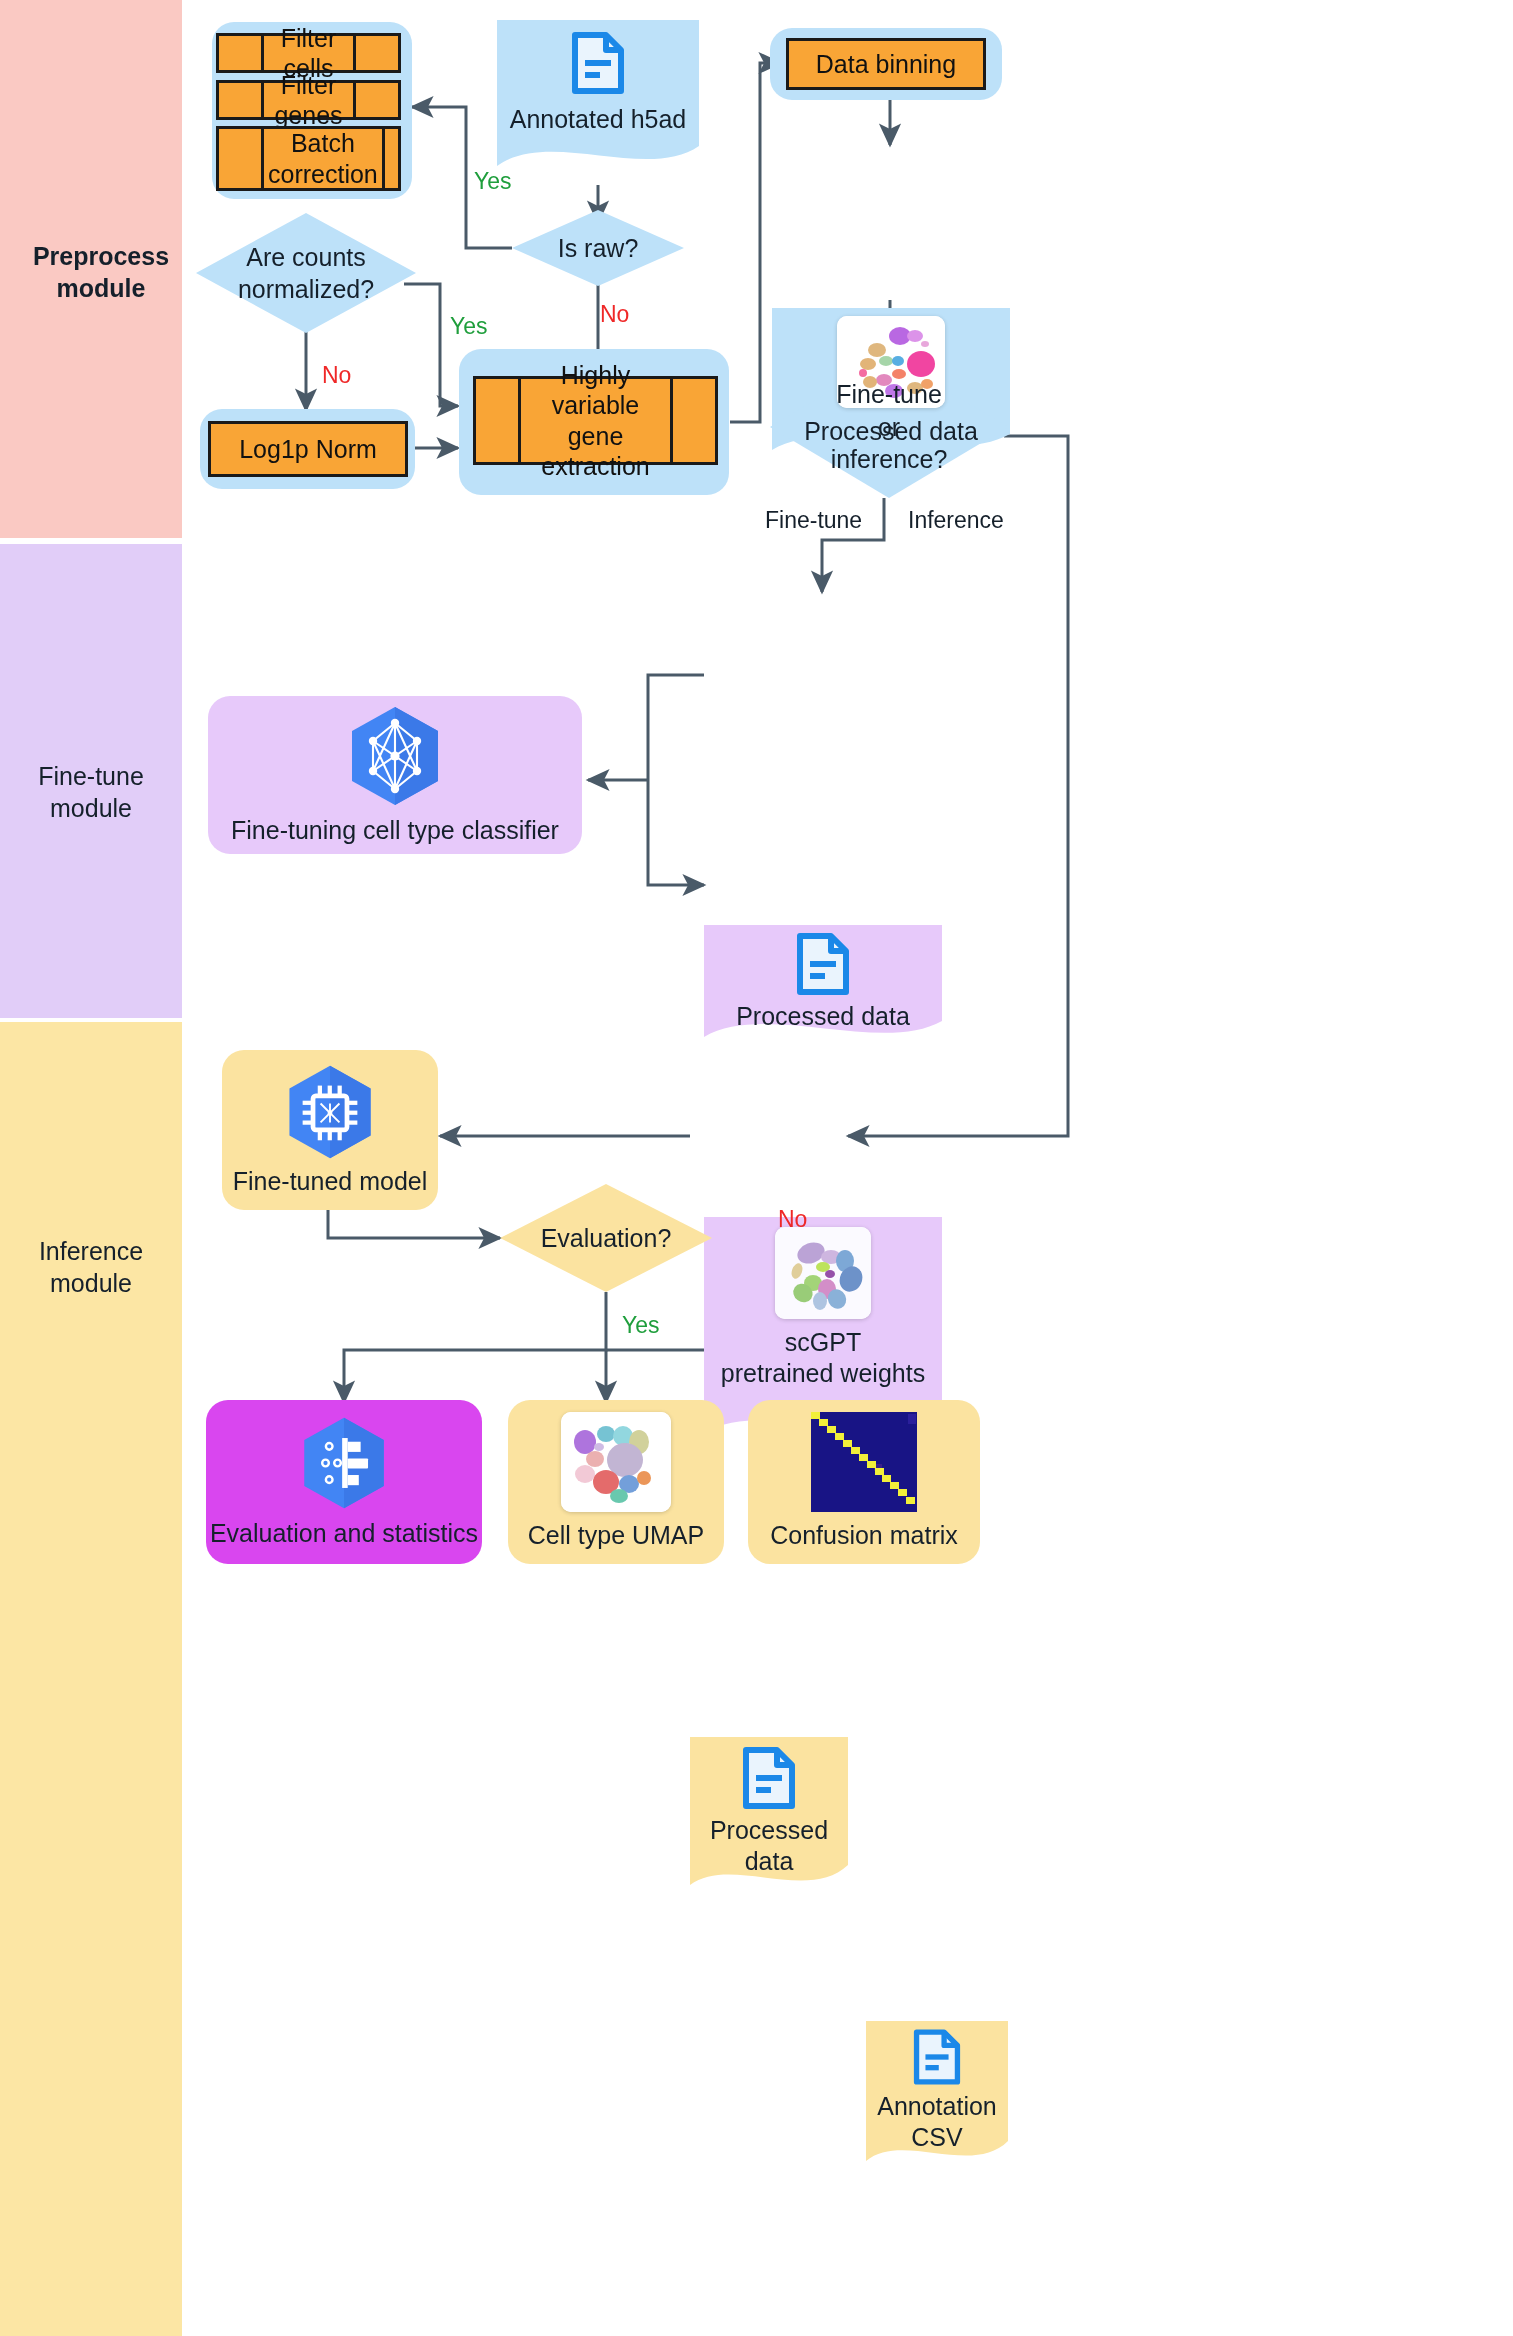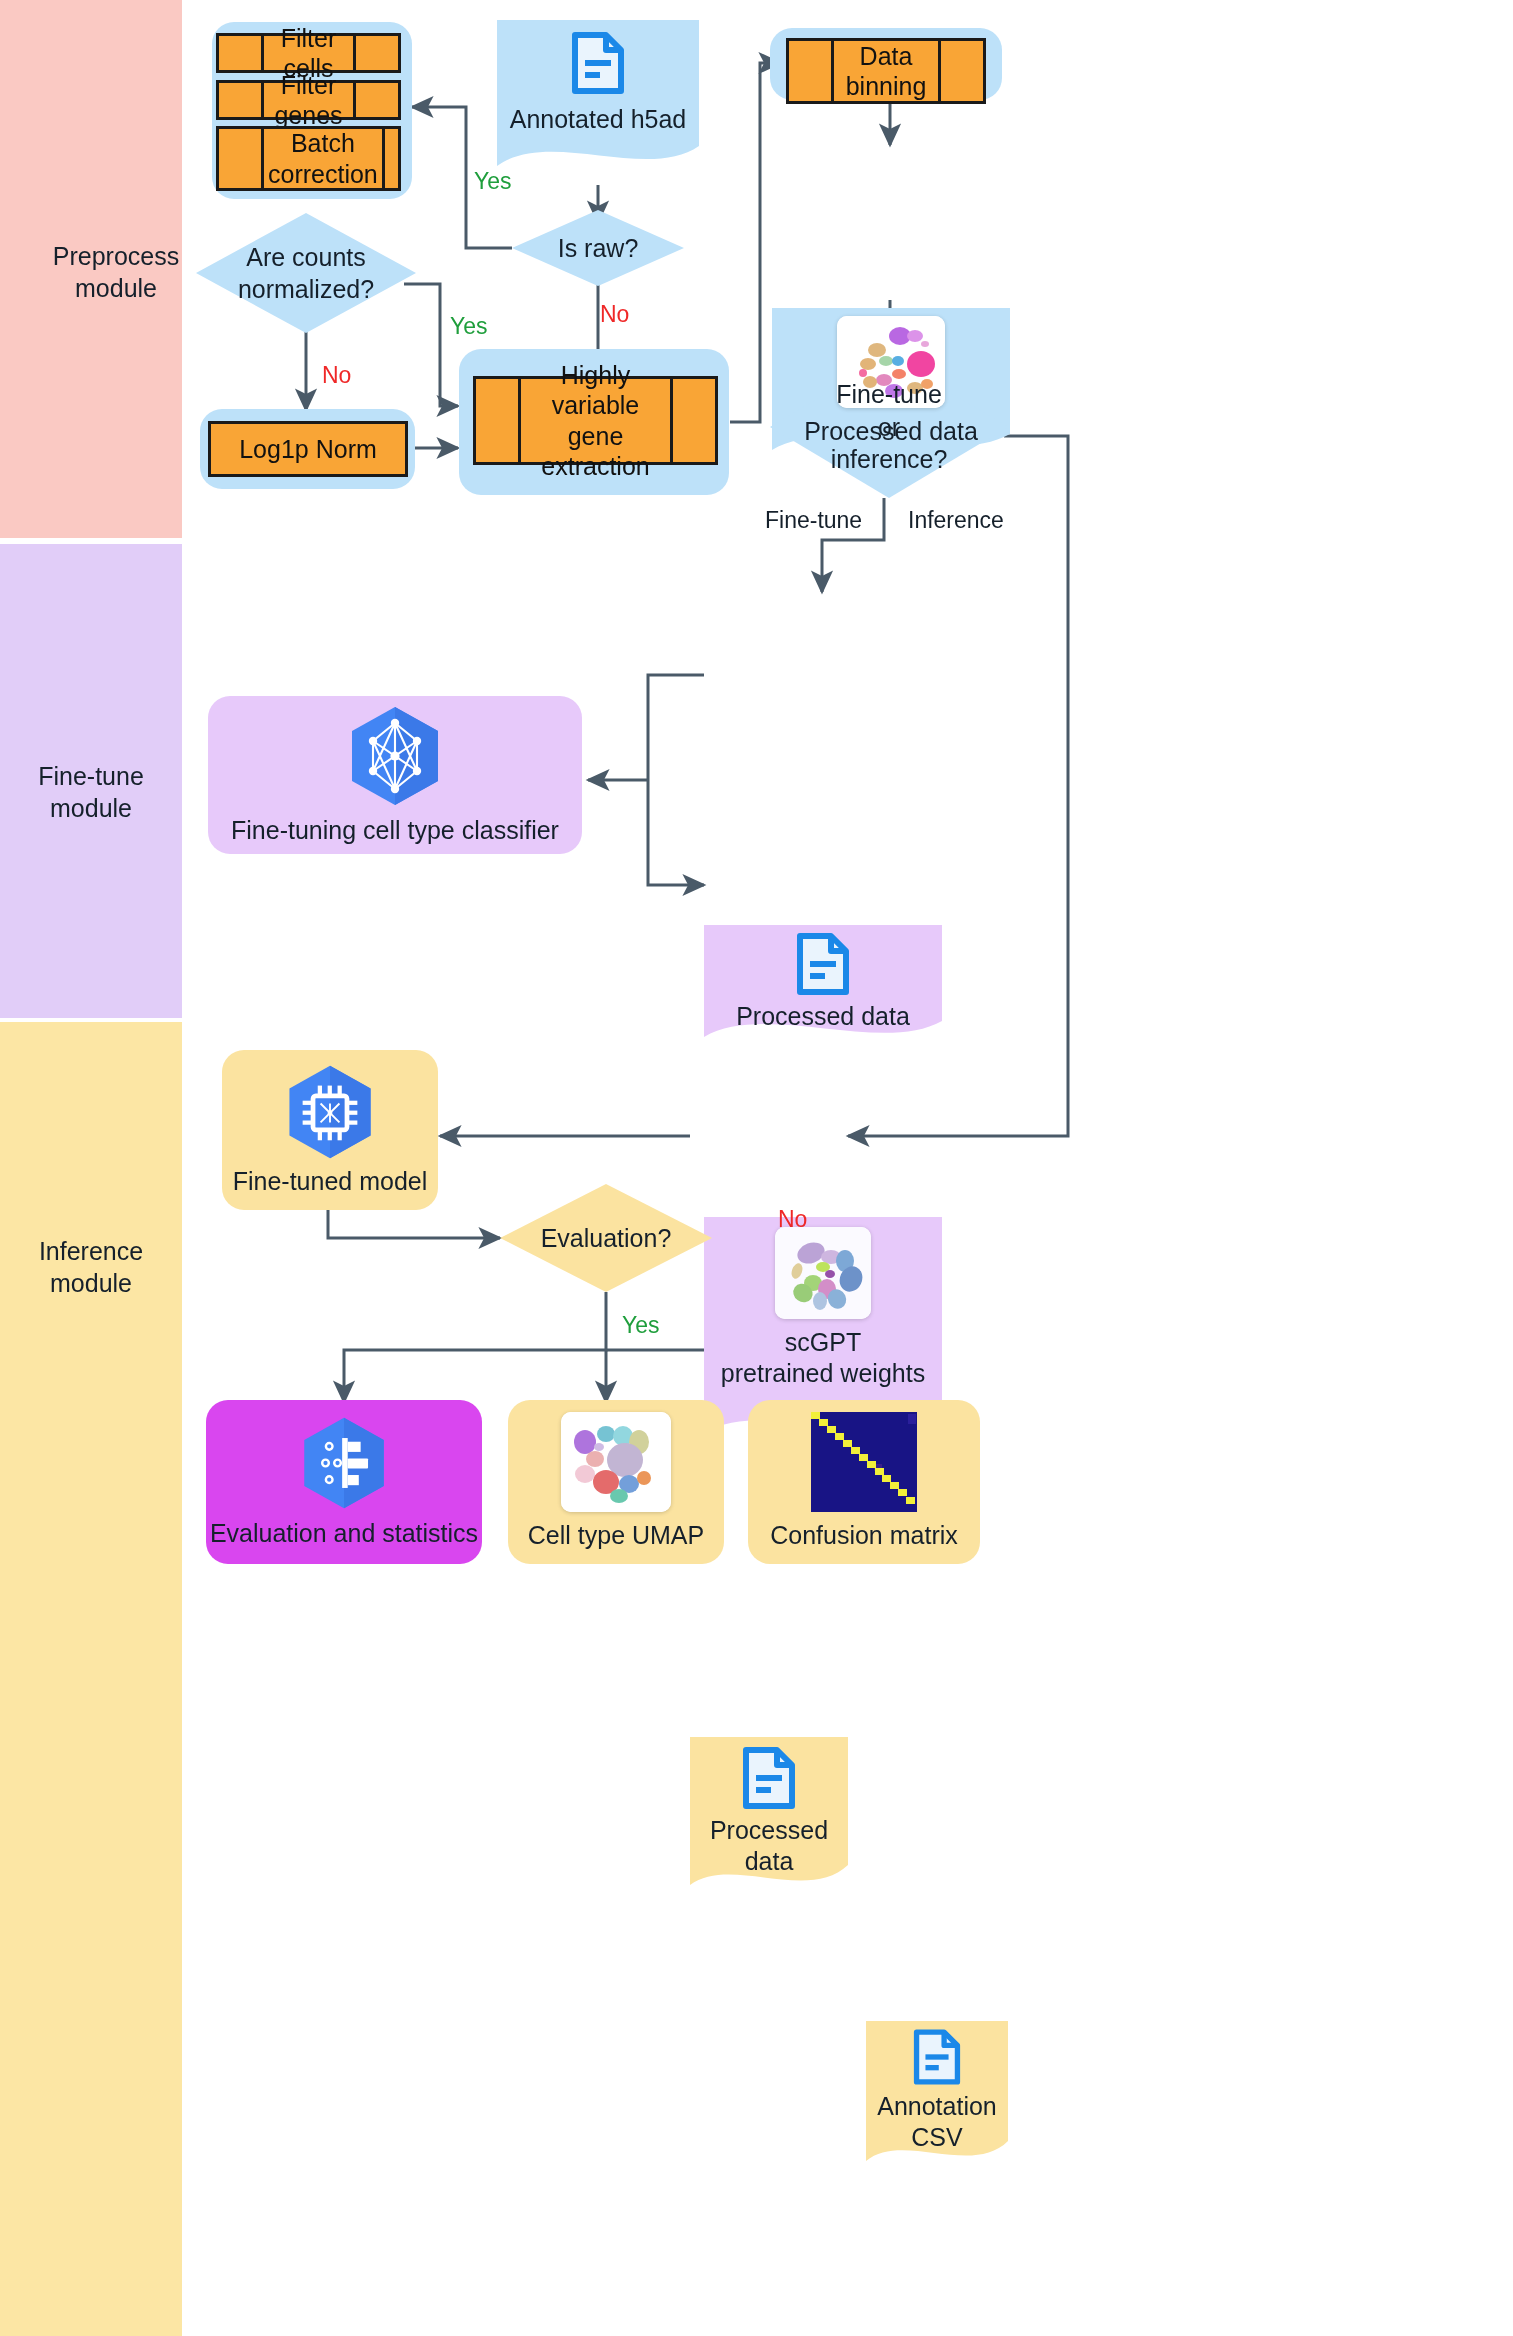--- a/index.html
+++ b/index.html
@@ -42,21 +42,21 @@
   svg.flowsvg{position:absolute;left:0;top:0;width:1513px;height:2336px;pointer-events:none;}
 
   .thumb{background:#fff;border-radius:10px;box-shadow:0 1px 4px rgba(0,0,0,.18);overflow:hidden;}
 </style>
 </head>
 <body>
 
 <div id="root">
 
   <div class="band" style="top:0;width:182px;height:538px;background:#fac9c3;"></div>
-  <div class="band-label" style="top:240px;left:16px;width:200px;">Preprocess
+  <div class="band-label" style="top:240px;left:1px;width:200px;font-weight:bold;">Preprocess
 module</div>
 
   <div class="band" style="top:544px;width:182px;height:474px;background:#e1cdf8;"></div>
   <div class="band-label" style="top:760px;left:0;width:182px;">Fine-tune
 module</div>
 
   <div class="band" style="top:1022px;width:182px;height:1314px;background:#fce6a4;"></div>
   <div class="band-label" style="top:1235px;left:0;width:182px;">Inference
 module</div>
 
@@ -165,21 +165,21 @@
 
   <div class="node proc-wrap" style="left:459px;top:349px;width:270px;height:146px;background:#bde1f9;"></div>
   <div class="node proc-bar" style="left:473px;top:376px;width:245px;height:89px;">
     <div class="side"></div>
     <div class="mid">Highly variable
 gene extraction</div>
     <div class="side right"></div>
   </div>
 
   <div class="node proc-wrap" style="left:770px;top:28px;width:232px;height:72px;background:#bde1f9;"></div>
-  <div class="node proc-bar" style="left:786px;top:38px;width:200px;height:66px;">
+  <div class="node proc-bar" style="left:786px;top:38px;width:200px;height:52px;flex-direction:column;">
     <div class="side"></div>
     <div class="mid">Data binning</div>
     <div class="side right"></div>
   </div>
 
   <div class="node doc" style="left:772px;top:140px;width:238px;height:165px;">
     <svg class="wave" viewBox="0 0 238 165" preserveAspectRatio="none">
       <path d="M0,0 H238 V126 C178,160 60,106 0,142 Z" fill="#bde1f9"></path>
     </svg>
     <div class="doc-inner">

